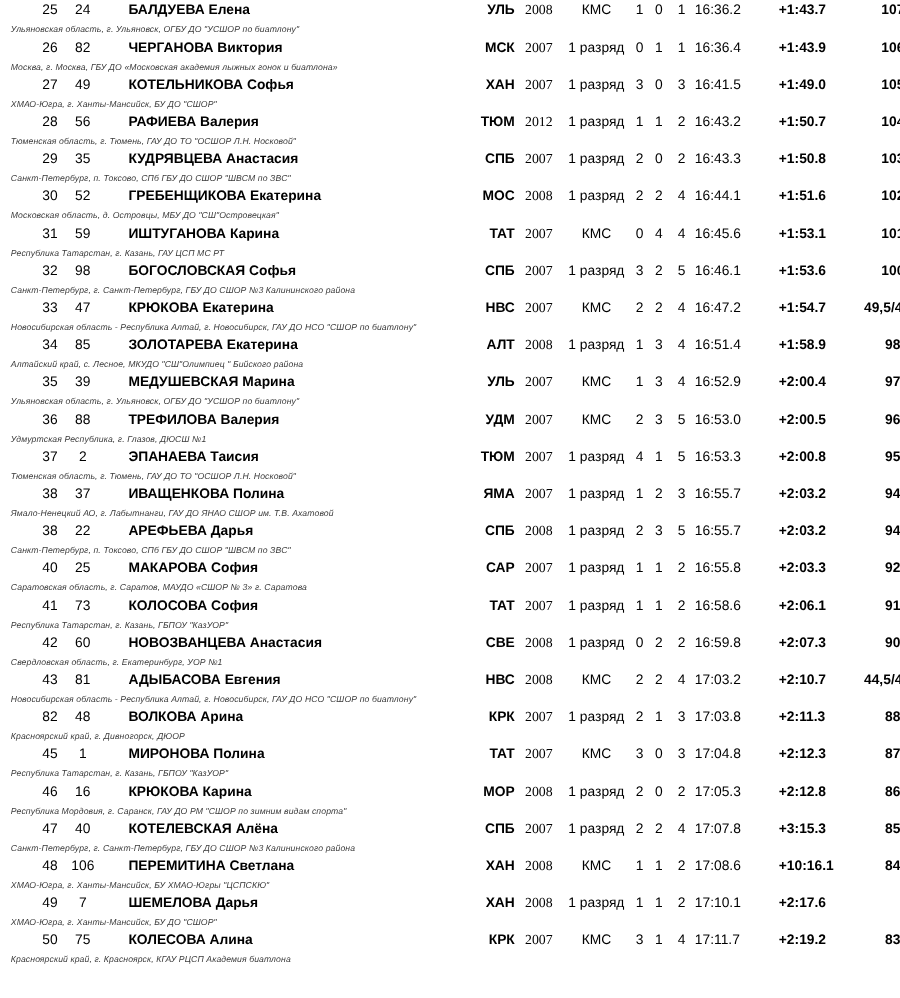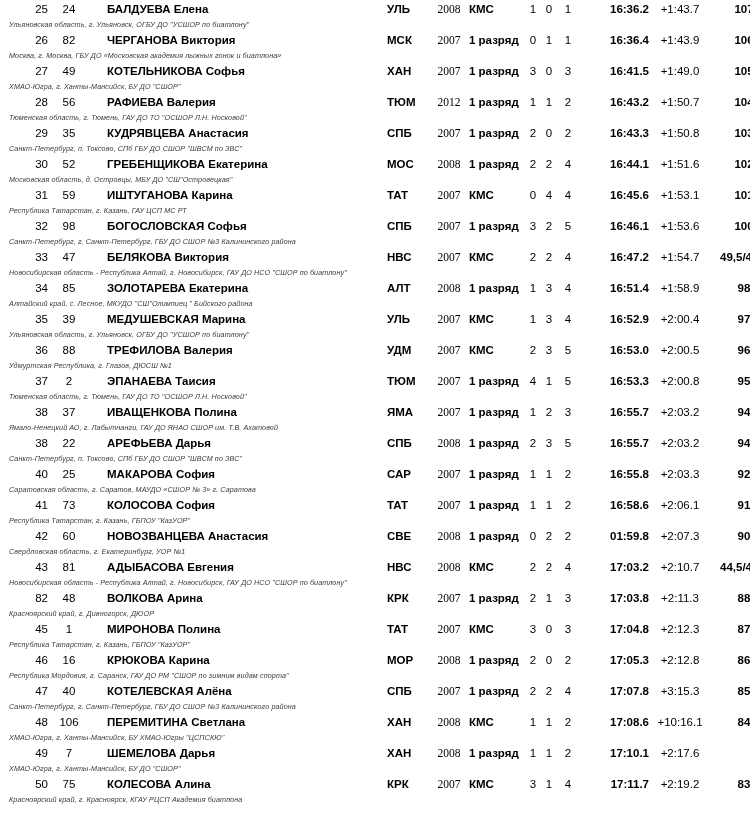--- a/index.html
+++ b/index.html
@@ -29,28 +29,28 @@
   
   .r-main td {
     height: 19px;
     line-height: 19px;
     font-size: 11.5px;
   }
 
   .c-rank      { width: 48px;  text-align: right; font-weight: normal; font-size: 11.5px; }
   .c-bib       { width: 42px;  text-align: center; font-weight: normal; font-size: 11.5px; padding-right: 8px !important; }
   .c-name      { width: 280px; text-align: left;  font-weight: bold;   font-size: 11.5px; padding-left: 9px !important; }
-  .c-region    { width: 42px;  text-align: left; font-weight: bold;  font-size: 11.5px; }
+  .c-region    { width: 42px;  text-align: right; font-weight: bold;  font-size: 11.5px; }
   .c-year      { width: 40px;  text-align: center; font-weight: normal; font-size: 11.5px; font-family: Liberation Serif, serif; }
-  .c-rankcat   { width: 56px;  text-align: left; font-weight: bold; font-size: 10.5px; }
+  .c-rankcat   { width: 56px;  text-align: center; font-weight: normal; font-size: 10.5px; }
   .c-p1        { width: 16px;  text-align: center; font-weight: normal; font-size: 11.5px; }
   .c-p2        { width: 16px;  text-align: center; font-weight: normal; font-size: 11.5px; }
   .c-ptot      { width: 22px;  text-align: center; font-weight: normal; font-size: 11.5px; }
-  .c-time      { width: 70px;  text-align: right; font-weight: bold;   font-size: 12px; }
-  .c-gap       { width: 62px;  text-align: center;  font-weight: normal; font-size: 11.5px; padding-right: 4px !important; }
+  .c-time      { width: 70px;  text-align: left; font-weight: normal;   font-size: 12px; }
+  .c-gap       { width: 62px;  text-align: left;  font-weight: bold; font-size: 11.5px; padding-right: 4px !important; }
   .c-points    { width: 58px;  text-align: center; font-weight: bold;   font-size: 11.5px; }
 
   
   .r-sub td {
     height: 12px;
     line-height: 12px;
   }
   .c-sub {
     font-size: 7.2px;
     font-style: italic;
@@ -198,21 +198,21 @@
         <td class="c-time">16:46.1</td>
         <td class="c-gap">+1:53.6</td>
         <td class="c-points">100</td>
       </tr>
       <tr class="r-sub">
         <td class="c-sub" colspan="13">Санкт-Петербург,  г. Санкт-Петербург, ГБУ ДО СШОР №3 Калининского района</td>
       </tr>
       <tr class="r-main">
         <td class="c-rank">33</td>
         <td class="c-bib">47</td>
-        <td class="c-name">БЕЛЯКОВА Виктория</td>
+        <td class="c-name">КРЮКОВА Екатерина</td>
         <td class="c-region">НВС</td>
         <td class="c-year">2007</td>
         <td class="c-rankcat">КМС</td>
         <td class="c-p1">2</td>
         <td class="c-p2">2</td>
         <td class="c-ptot">4</td>
         <td class="c-time">16:47.2</td>
         <td class="c-gap">+1:54.7</td>
         <td class="c-points">49,5/49,5</td>
       </tr>
@@ -358,21 +358,21 @@
       <tr class="r-main">
         <td class="c-rank">42</td>
         <td class="c-bib">60</td>
         <td class="c-name">НОВОЗВАНЦЕВА Анастасия</td>
         <td class="c-region">СВЕ</td>
         <td class="c-year">2008</td>
         <td class="c-rankcat">1 разряд</td>
         <td class="c-p1">0</td>
         <td class="c-p2">2</td>
         <td class="c-ptot">2</td>
-        <td class="c-time">01:59.8</td>
+        <td class="c-time">16:59.8</td>
         <td class="c-gap">+2:07.3</td>
         <td class="c-points">90</td>
       </tr>
       <tr class="r-sub">
         <td class="c-sub" colspan="13">Свердловская область,  г. Екатеринбург, УОР №1</td>
       </tr>
       <tr class="r-main">
         <td class="c-rank">43</td>
         <td class="c-bib">81</td>
         <td class="c-name">АДЫБАСОВА Евгения</td>

